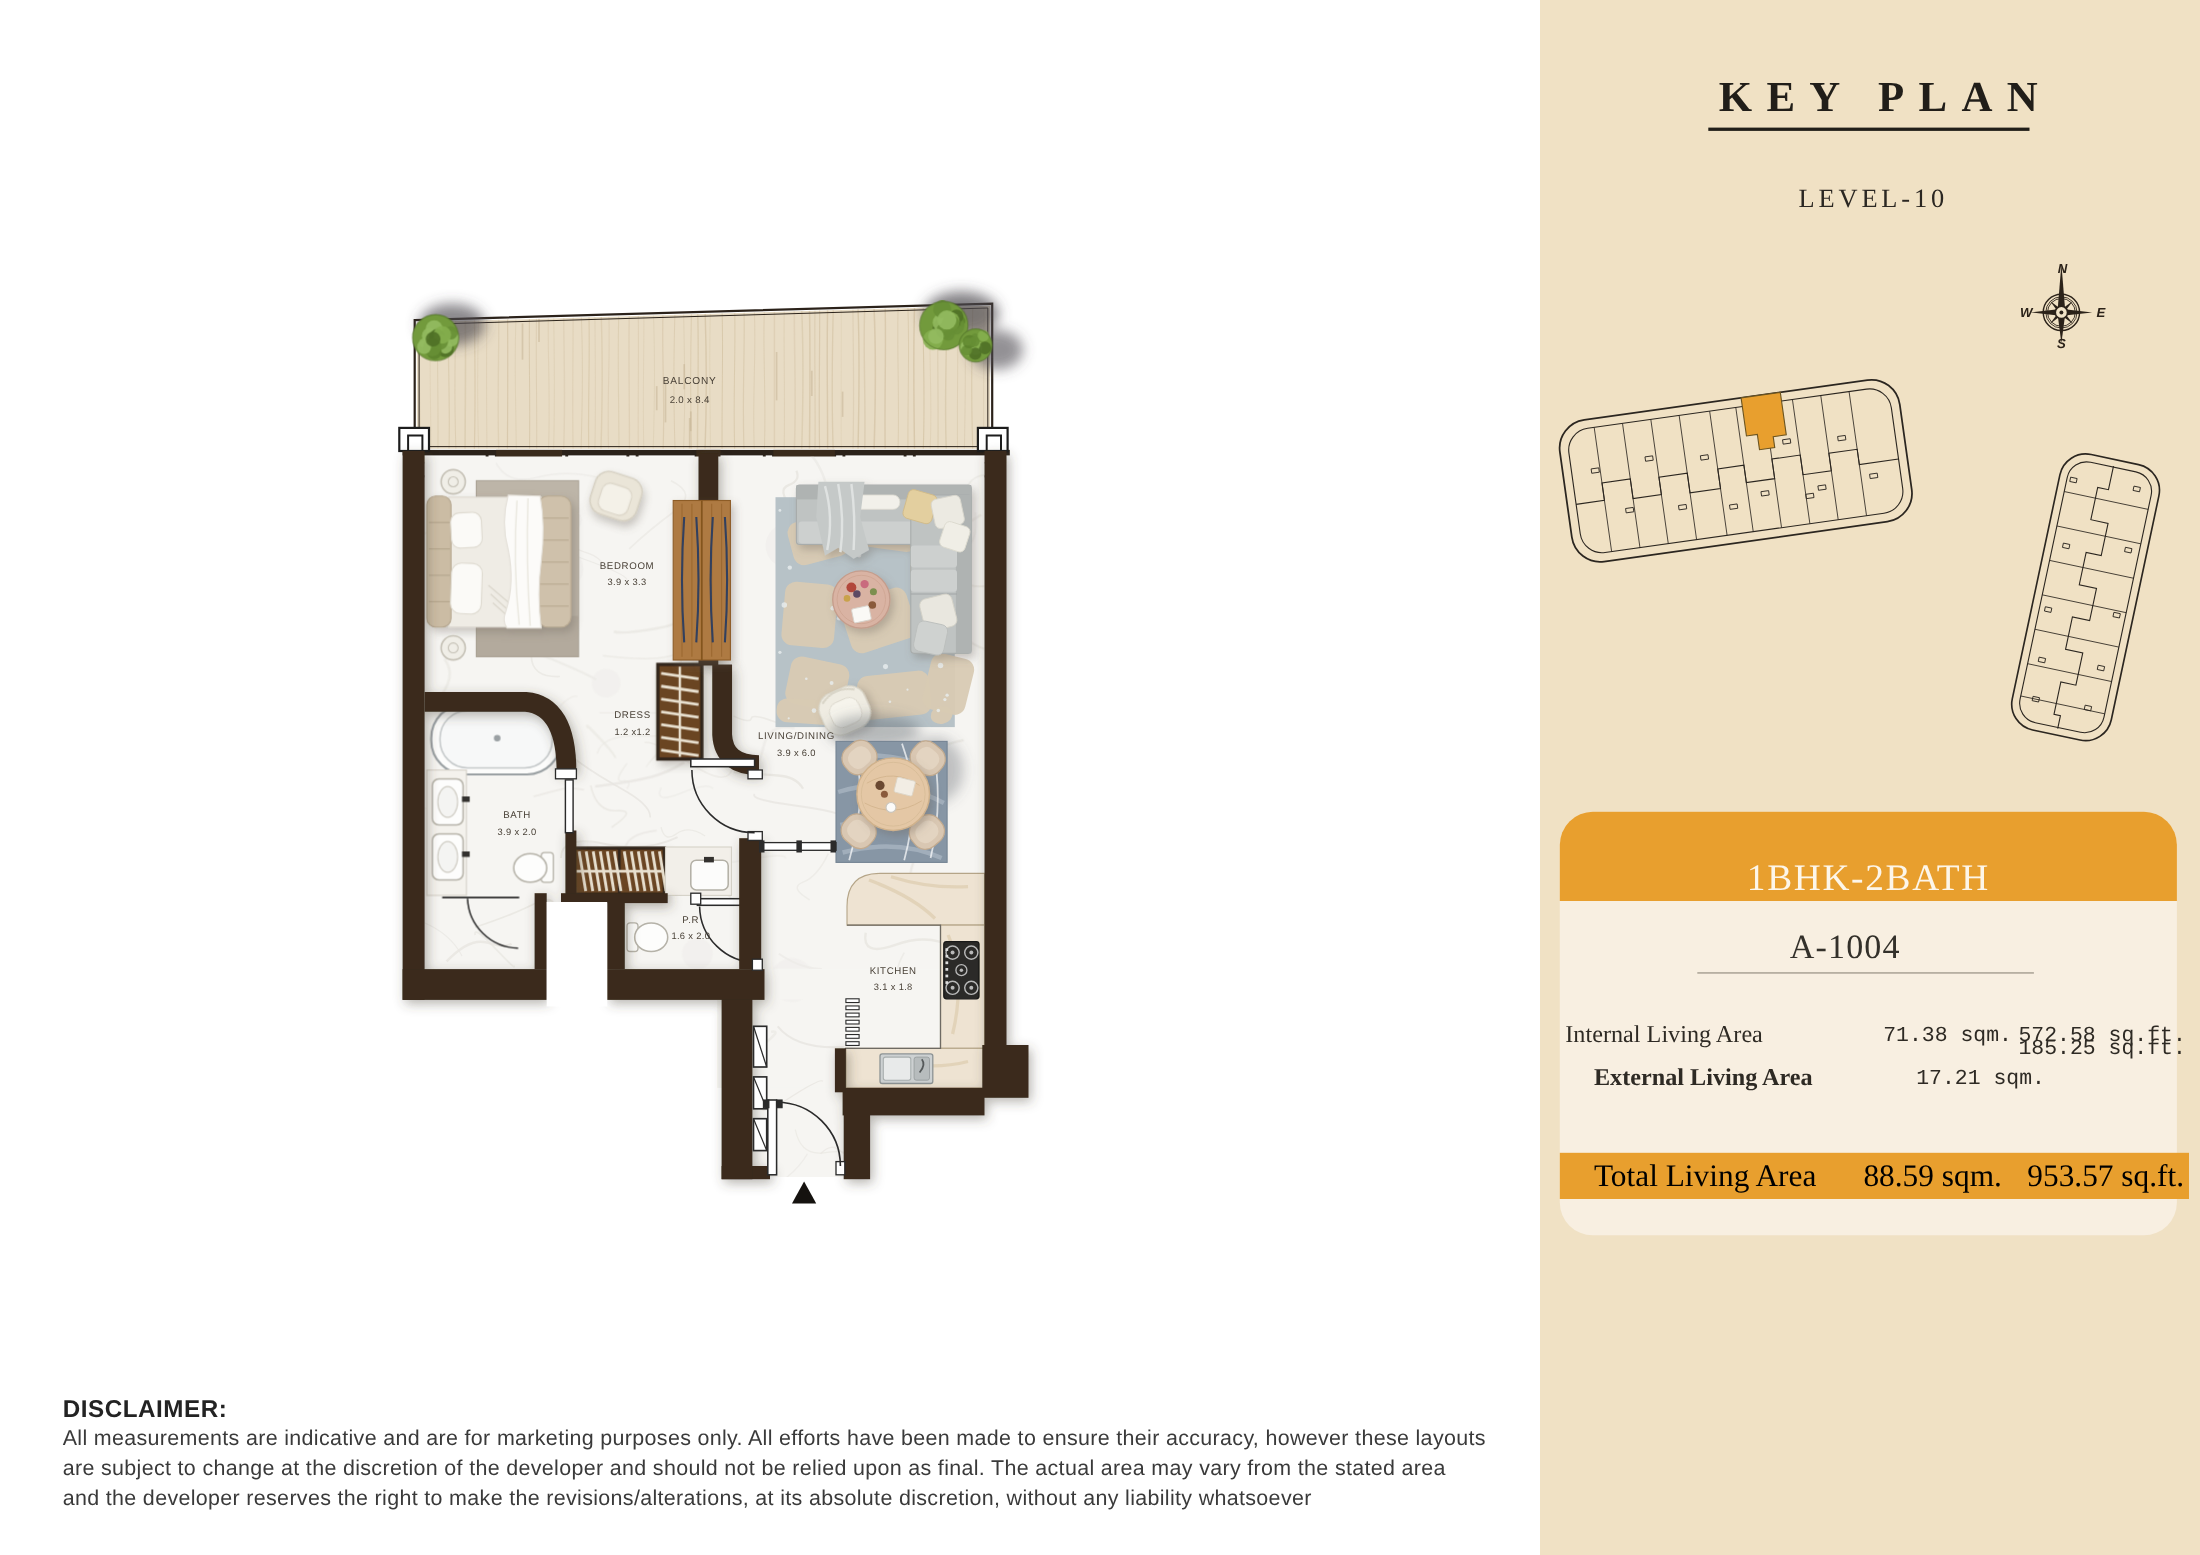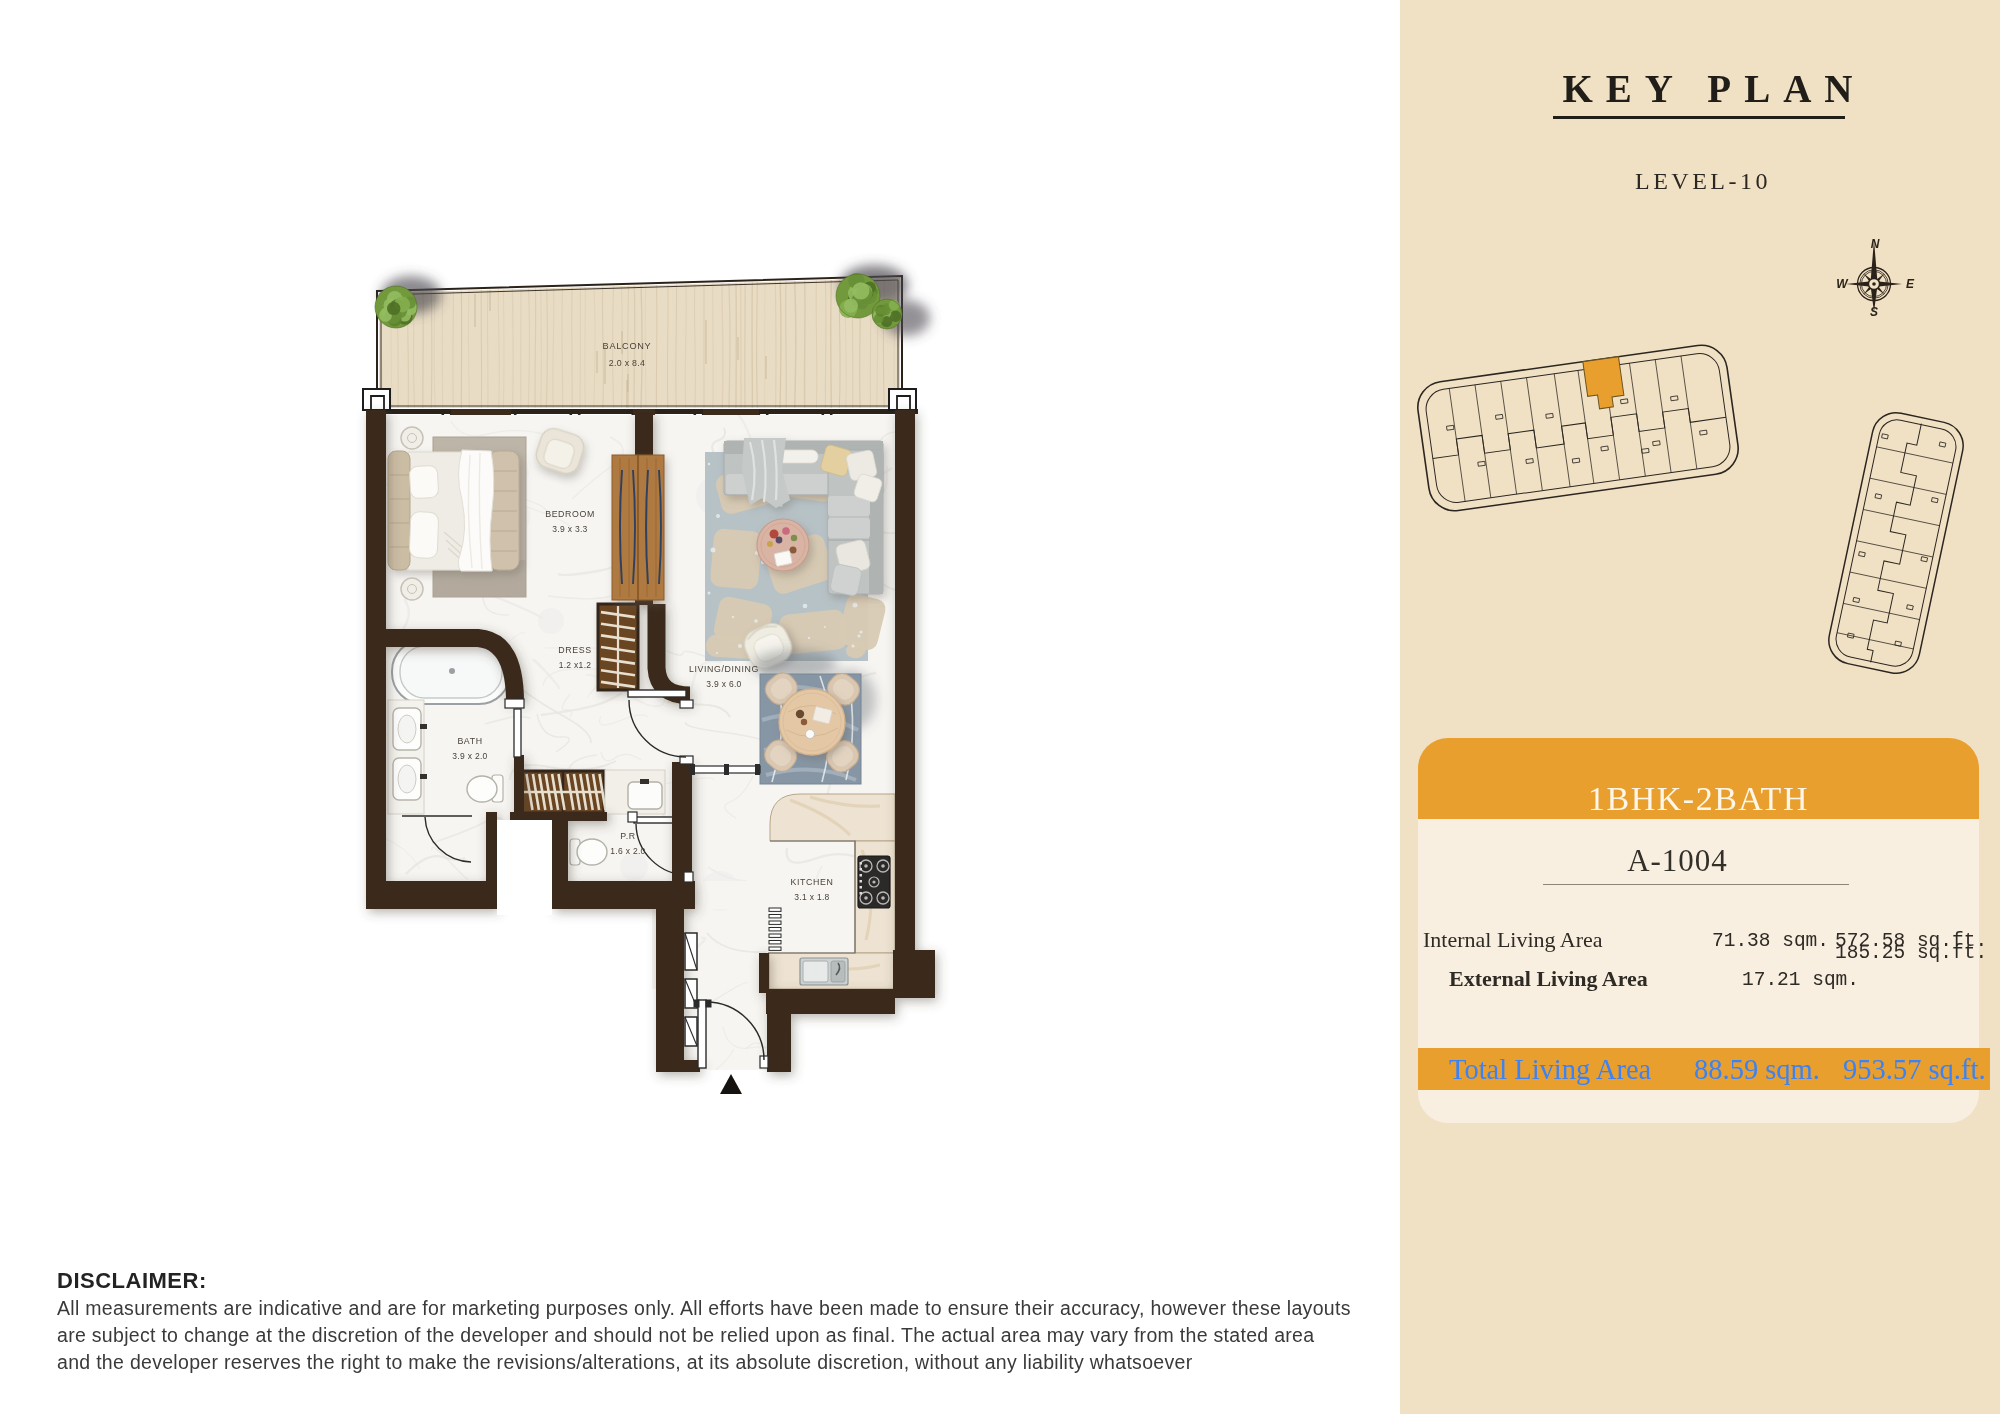--- a/index.html
+++ b/index.html
@@ -18,21 +18,21 @@
   #card{left:1418px;top:738px;width:561px;height:385px;background:#f8efe1;border-radius:30px;}
   #card-head{left:1418px;top:738px;width:561px;height:81px;background:#e89f2e;border-radius:30px 30px 0 0;}
   #card-title{left:1418px;top:760px;width:561px;text-align:center;font-family:"Liberation Serif",serif;
       font-size:34px;color:#fdf6e9;letter-spacing:1.5px;font-weight:400;margin-top:20px;}
   #unit-no{left:1418px;top:843px;width:519px;text-align:center;font-family:"Liberation Serif",serif;
       font-size:31px;color:#33302a;letter-spacing:1px;}
   #unit-line{left:1543px;top:884px;width:306px;height:1px;background:#8d867a;}
   .rowlab{font-family:"Liberation Serif",serif;font-size:22px;color:#2e2a24;}
   .rownum{font-family:Liberation Mono, monospace;font-size:19.5px;color:#2e2a24;}
   #total-bar{left:1418px;top:1048px;width:572px;height:42px;background:#e89f2e;}
-  .totaltxt{font-family:"Liberation Serif",serif;font-size:28.5px;color:#3b82f6;}
+  .totaltxt{font-family:"Liberation Serif",serif;font-size:28.5px;color:#000000;}
   
   #disc-head{left:57px;top:1268px;font-size:22px;font-weight:700;color:#232323;letter-spacing:0.5px;}
   #disc-body{left:57px;top:1295px;width:1300px;font-size:19.5px;color:#3a3a3a;line-height:27px;letter-spacing:0.3px;}
   svg{position:absolute;left:0;top:0;}
   svg text{font-family:"Liberation Sans",sans-serif;}
 </style>
 </head>
 <body>
 
 <div id="panel" class="abs"></div>

